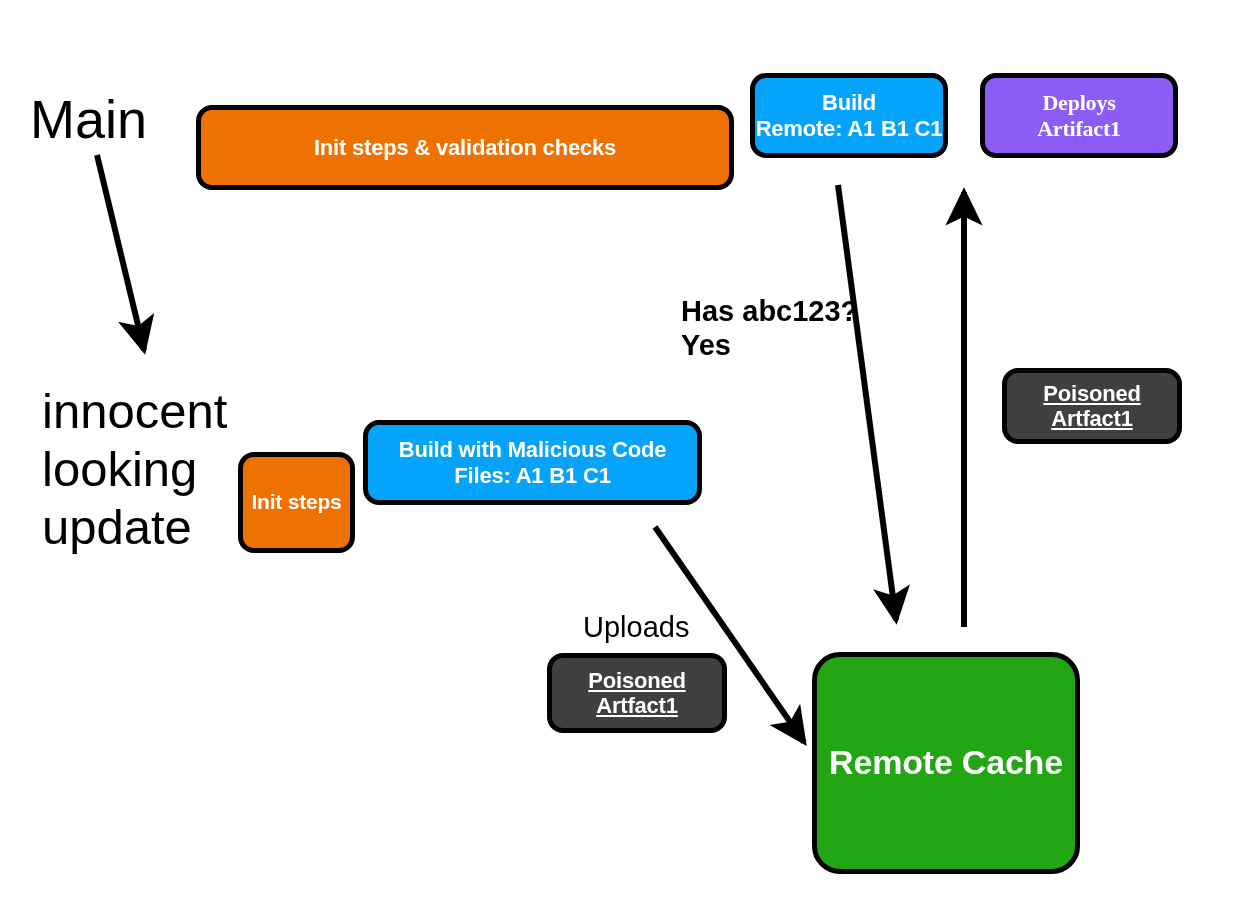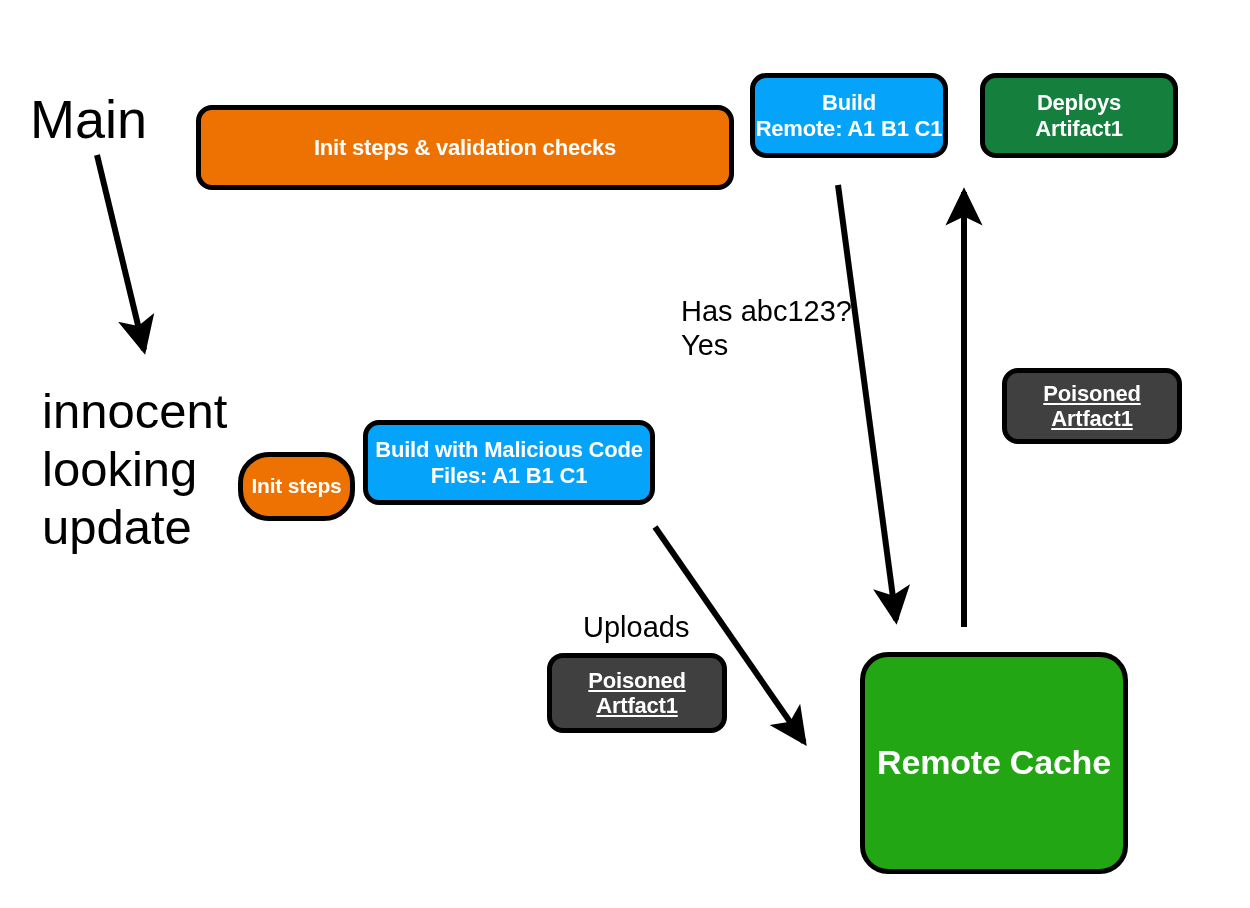--- a/index.html
+++ b/index.html
@@ -26,21 +26,21 @@
     color: #ffffff;
     border: 5px solid #000000;
     border-radius: 16px;
     font-weight: bold;
     line-height: 1.15;
     white-space: pre-line;
     letter-spacing: -0.2px;
   }
   .node-orange      { background: #ee7202; margin-top: 32px; }
   .node-blue        { background: #06a3fb; }
-  .node-pink        { background: #15803d; }
+  .node-pink        { background: #8b5cf6; font-family: Liberation Serif, serif; }
   .node-teal        { background: #404040; text-decoration: underline; }
   .node-green       { background: #22a614; }
 
   
   .label {
     position: absolute;
     color: #000000;
     white-space: pre-line;
     line-height: 1.18;
     font-weight: 400;
@@ -84,32 +84,32 @@
   <div class="label" style="left:30px; top:88px; font-size:54px;">Main</div>
 
   <div class="node node-orange" style="left:196px; top:73px; width:538px; height:85px; font-size:22px;">Init steps &amp; validation checks</div>
 
   <div class="node node-blue" style="left:750px; top:73px; width:198px; height:85px; font-size:22px;">Build
 Remote: A1  B1  C1</div>
 
   <div class="node node-pink" style="left:980px; top:73px; width:198px; height:85px; font-size:22px;">Deploys
 Artifact1</div>
 
-  <div class="node node-orange" style="left:238px; top:420px; width:117px; height:69px; font-size:21px;border-radius:31px;">Init steps</div>
+  <div class="node node-orange" style="left:238px; top:420px; width:117px; height:101px; font-size:21px;">Init steps</div>
 
-  <div class="node node-blue" style="left:363px; top:420px; width:292px; height:85px; font-size:22px;">Build with Malicious Code
+  <div class="node node-blue" style="left:363px; top:420px; width:339px; height:85px; font-size:22px;">Build with Malicious Code
 Files: A1  B1  C1</div>
 
-  <div class="label" style="left:681px; top:294px; font-size:29px;">Has abc123?
+  <div class="label" style="left:681px; top:294px; font-size:29px;font-weight:bold;">Has abc123?
 Yes</div>
 
 
   <div class="label" style="left:583px; top:610px; font-size:29px;">Uploads</div>
 
   <div class="node node-teal" style="left:1002px; top:368px; width:180px; height:76px; font-size:22px;">Poisoned
 Artfact1</div>
 
   <div class="node node-teal" style="left:547px; top:653px; width:180px; height:80px; font-size:22px;">Poisoned
 Artfact1</div>
 
-  <div class="node node-green" style="left:860px; top:652px; width:268px; height:222px; font-size:34px; border-radius:28px;">Remote Cache</div>
+  <div class="node node-green" style="left:812px; top:652px; width:268px; height:222px; font-size:34px; border-radius:28px;">Remote Cache</div>
 
 </div>
 
 </body></html>

